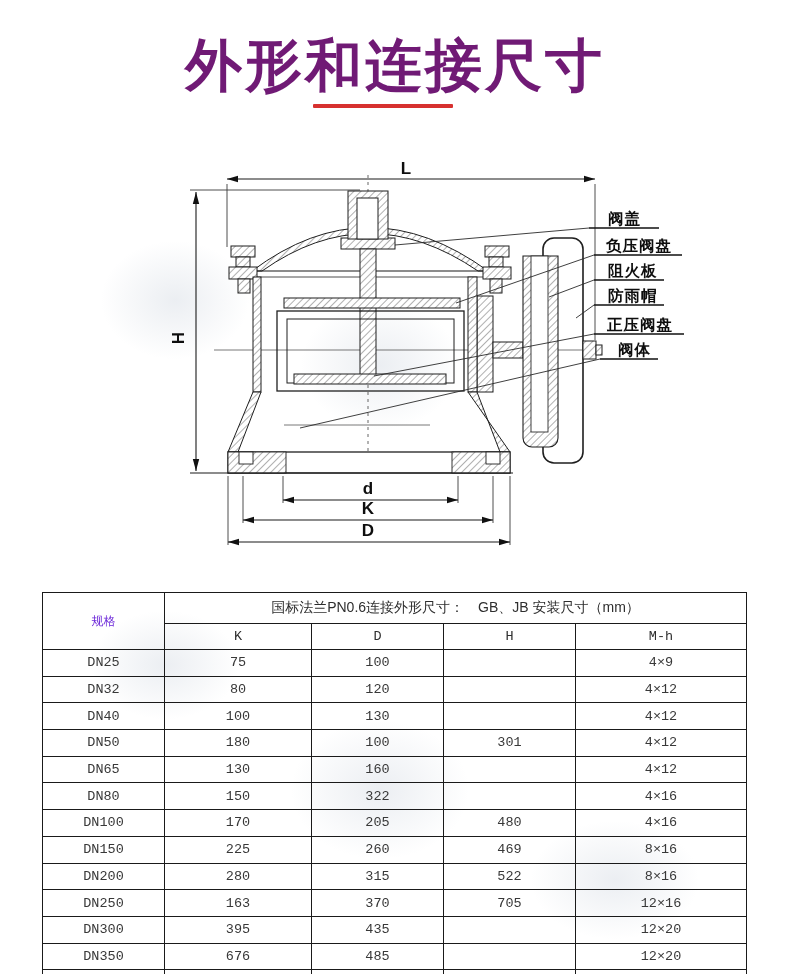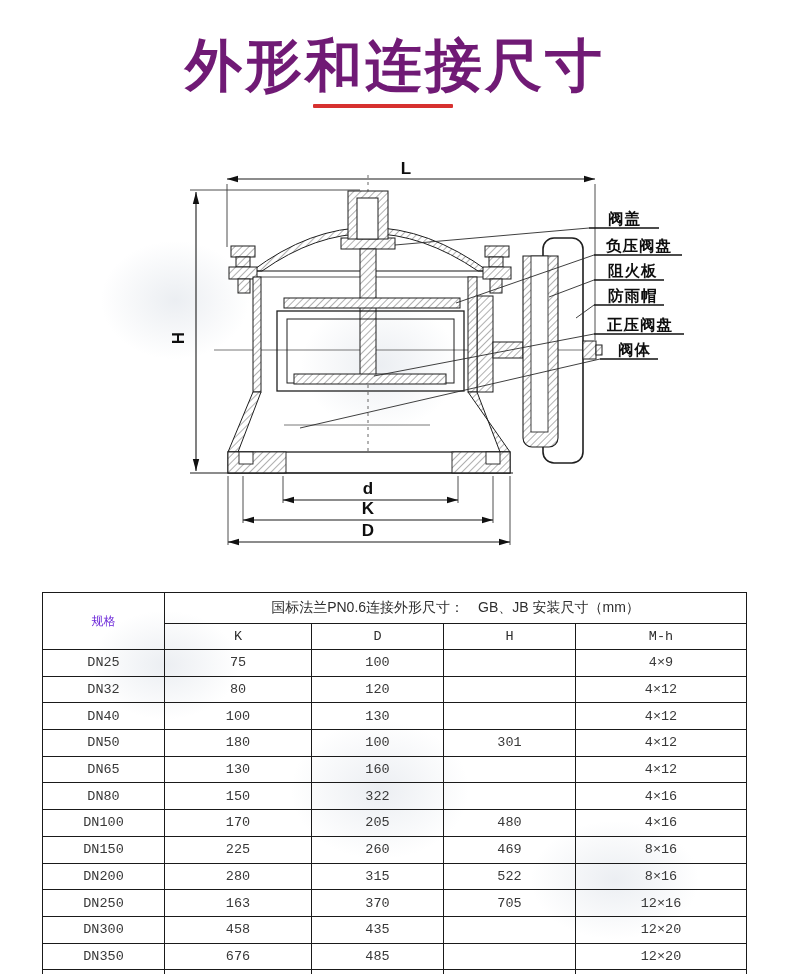--- a/index.html
+++ b/index.html
@@ -272,21 +272,21 @@
         </tr>
         <tr>
           <td>DN250</td>
           <td>163</td>
           <td>370</td>
           <td>705</td>
           <td>12×16</td>
         </tr>
         <tr>
           <td>DN300</td>
-          <td>458</td>
+          <td>395</td>
           <td>435</td>
           <td></td>
           <td>12×20</td>
         </tr>
         <tr>
           <td>DN350</td>
           <td>676</td>
           <td>485</td>
           <td></td>
           <td>12×20</td>

